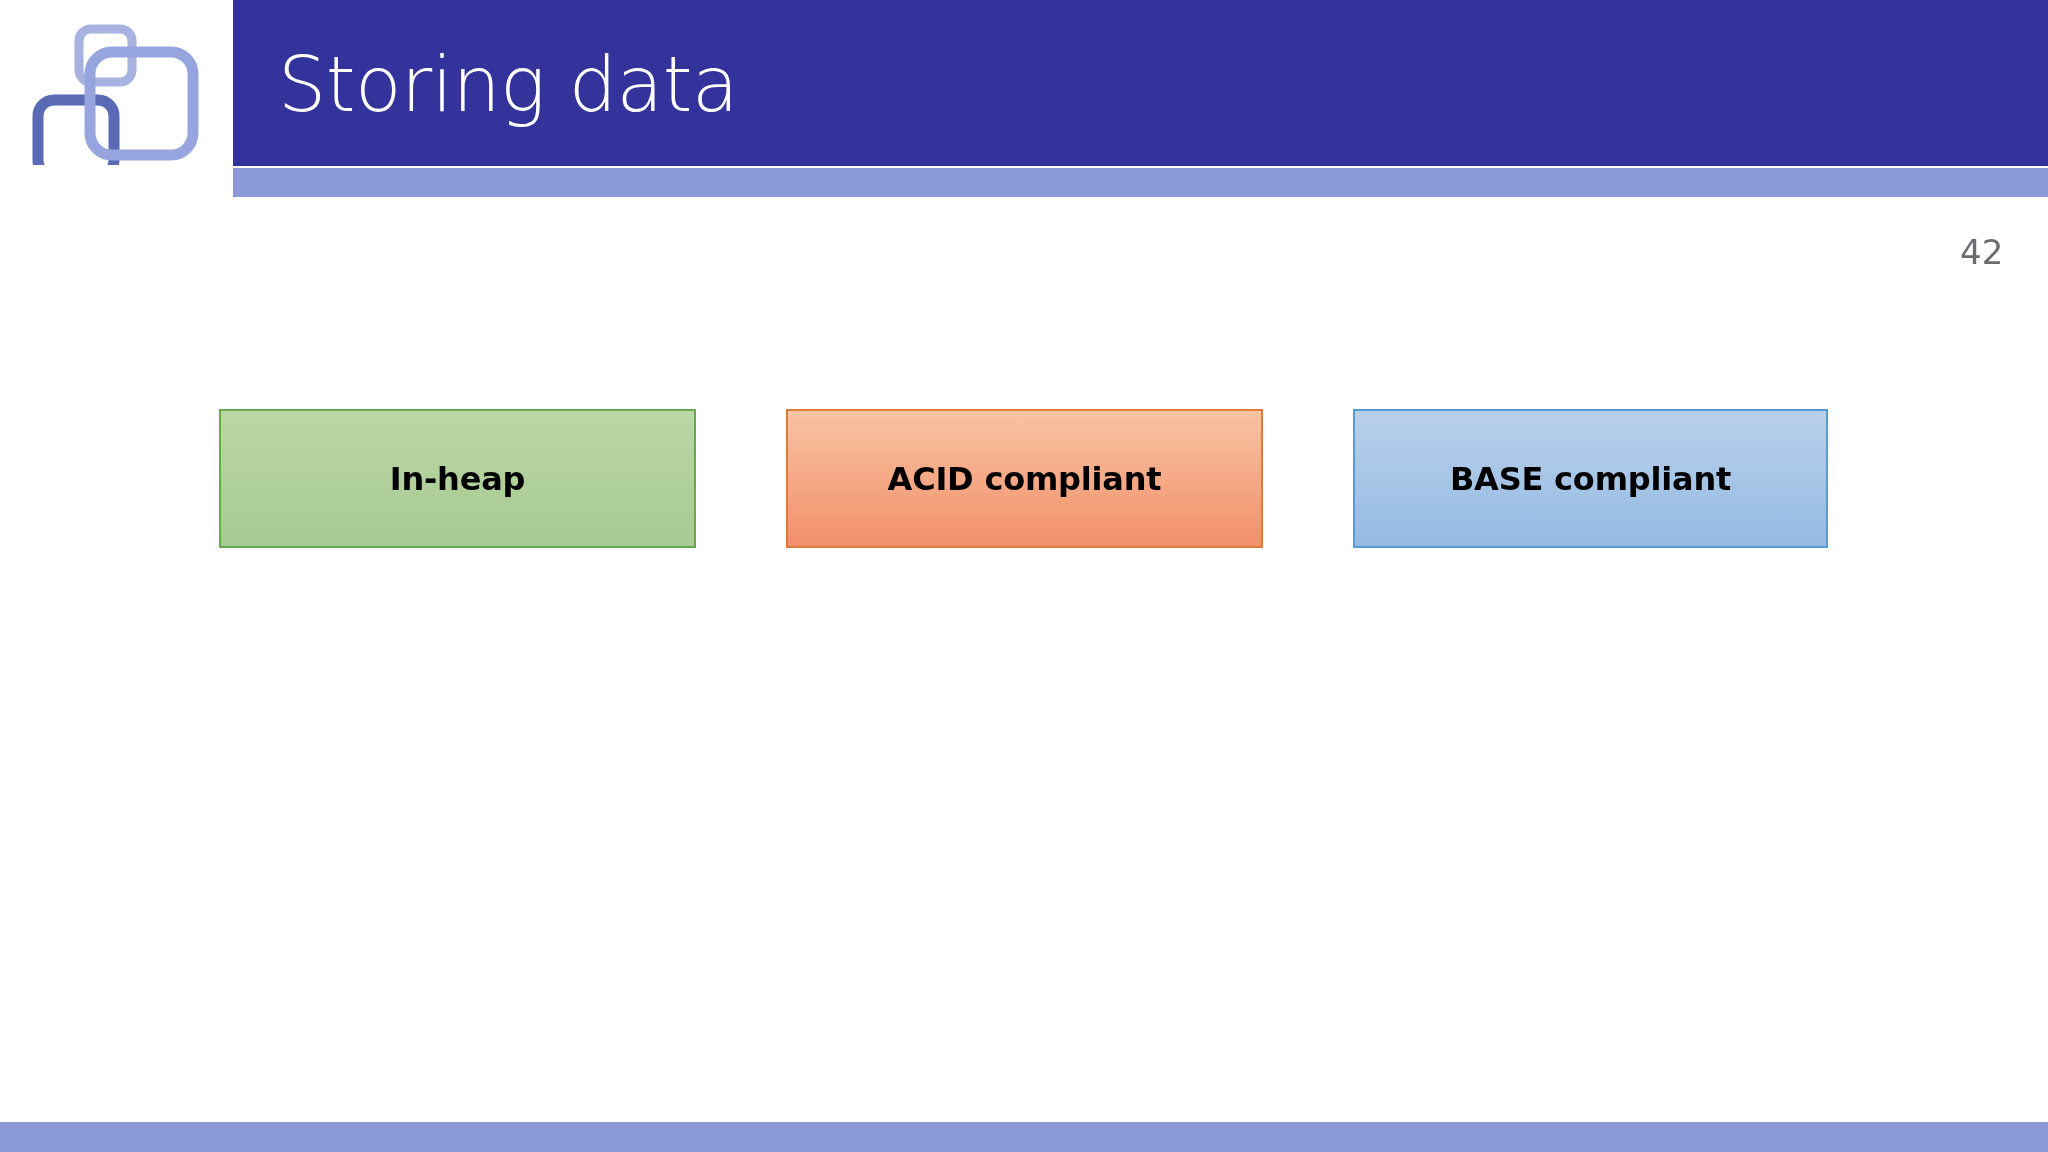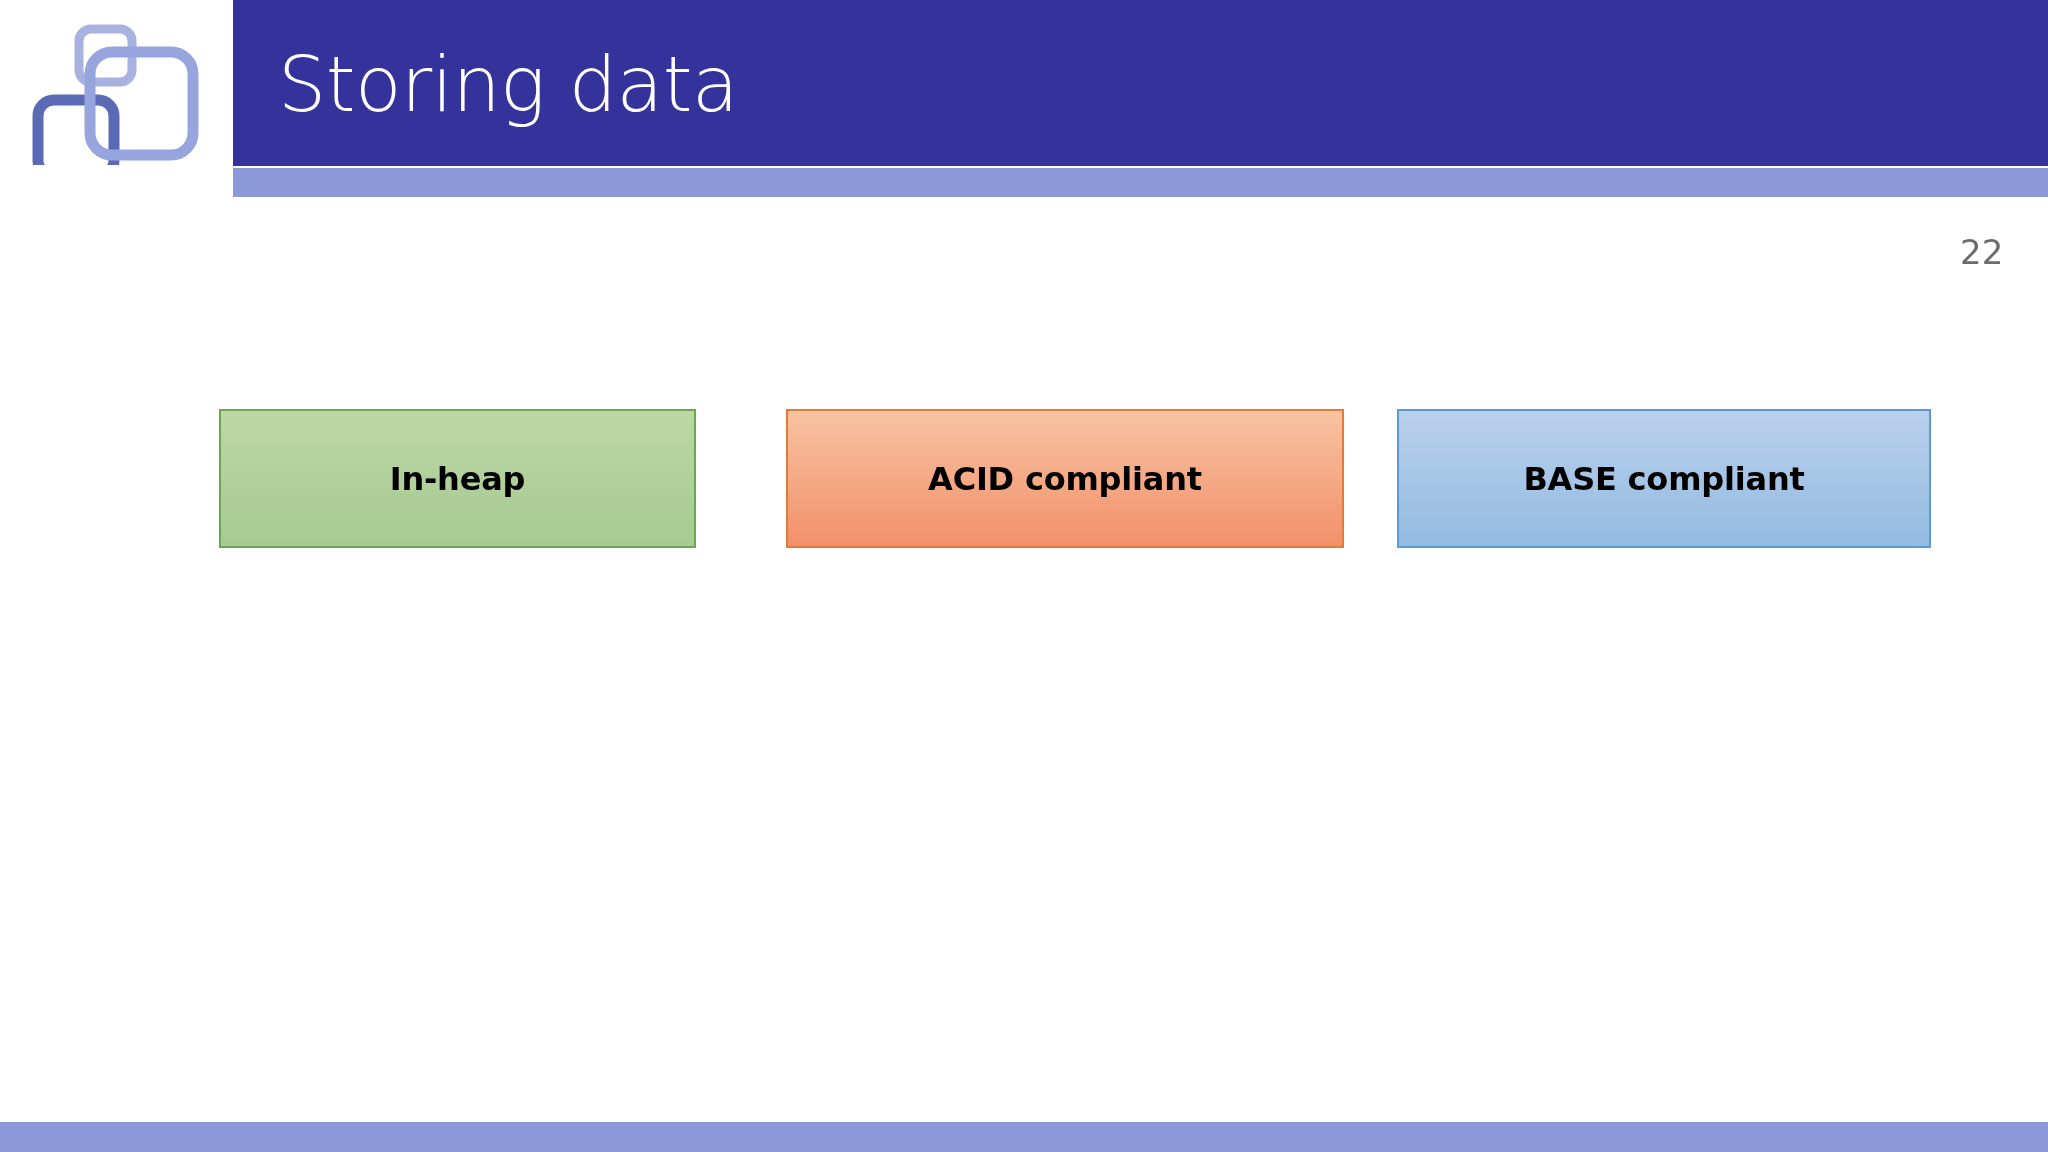--- a/index.html
+++ b/index.html
@@ -91,30 +91,29 @@
   }
 
   .box-green {
     left: 219px;
     width: 477px;
     background: linear-gradient(to bottom, #bbd7a6 0%, #a7ca92 100%);
     border: 2px solid #6aa84f;
   }
   .box-orange {
     left: 786px;
-    width: 558px;
+    width: 477px;
     background: linear-gradient(to bottom, #f8c3a2 0%, #f2906a 100%);
     border: 2px solid #e07b39;
   }
   .box-blue {
     left: 1353px;
-    width: 534px;
+    width: 475px;
     background: linear-gradient(to bottom, #b9d0ea 0%, #94bbe3 100%);
     border: 2px solid #5b9bd5;
-    margin-left: 44px;
   }
 
   
   .footer-band {
     position: absolute;
     left: 0px;
     top: 1122px;
     width: 2048px;
     height: 30px;
     background: #8c99d8;
@@ -134,21 +133,21 @@
 
       <rect x="60" y="37" width="103" height="103" rx="22" ry="22" fill="none" stroke="#97a5de" stroke-width="11"></rect>
     </svg>
   </div>
 
   <div class="header-band-dark"></div>
   <div class="header-band-light"></div>
 
   <div class="slide-title">Storing data</div>
 
-  <div class="page-number">22</div>
+  <div class="page-number">42</div>
 
   <div class="box box-green">
     <span>In-heap</span>
   </div>
 
   <div class="box box-orange">
     <span>ACID compliant</span>
   </div>
 
   <div class="box box-blue">

